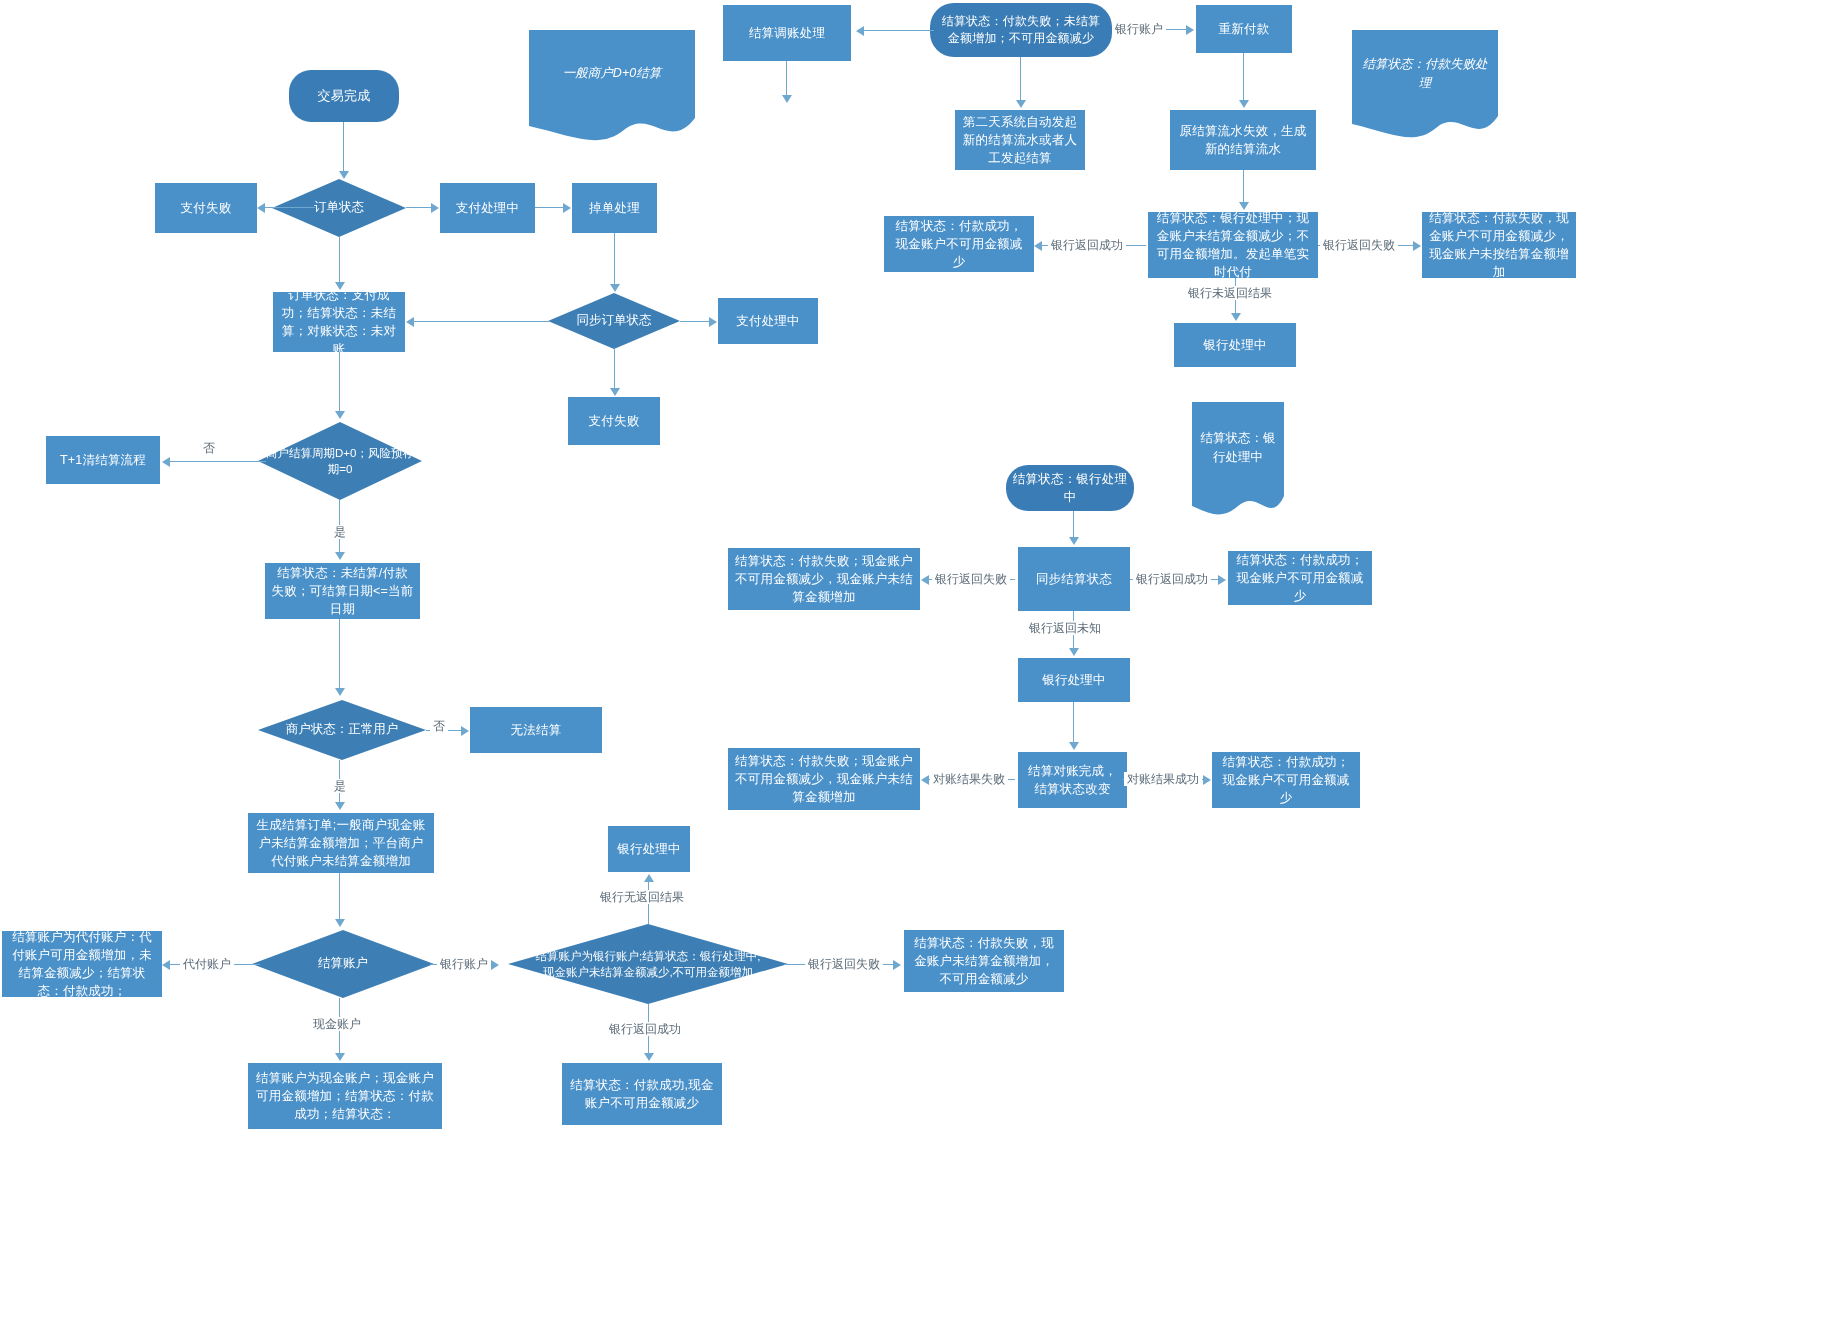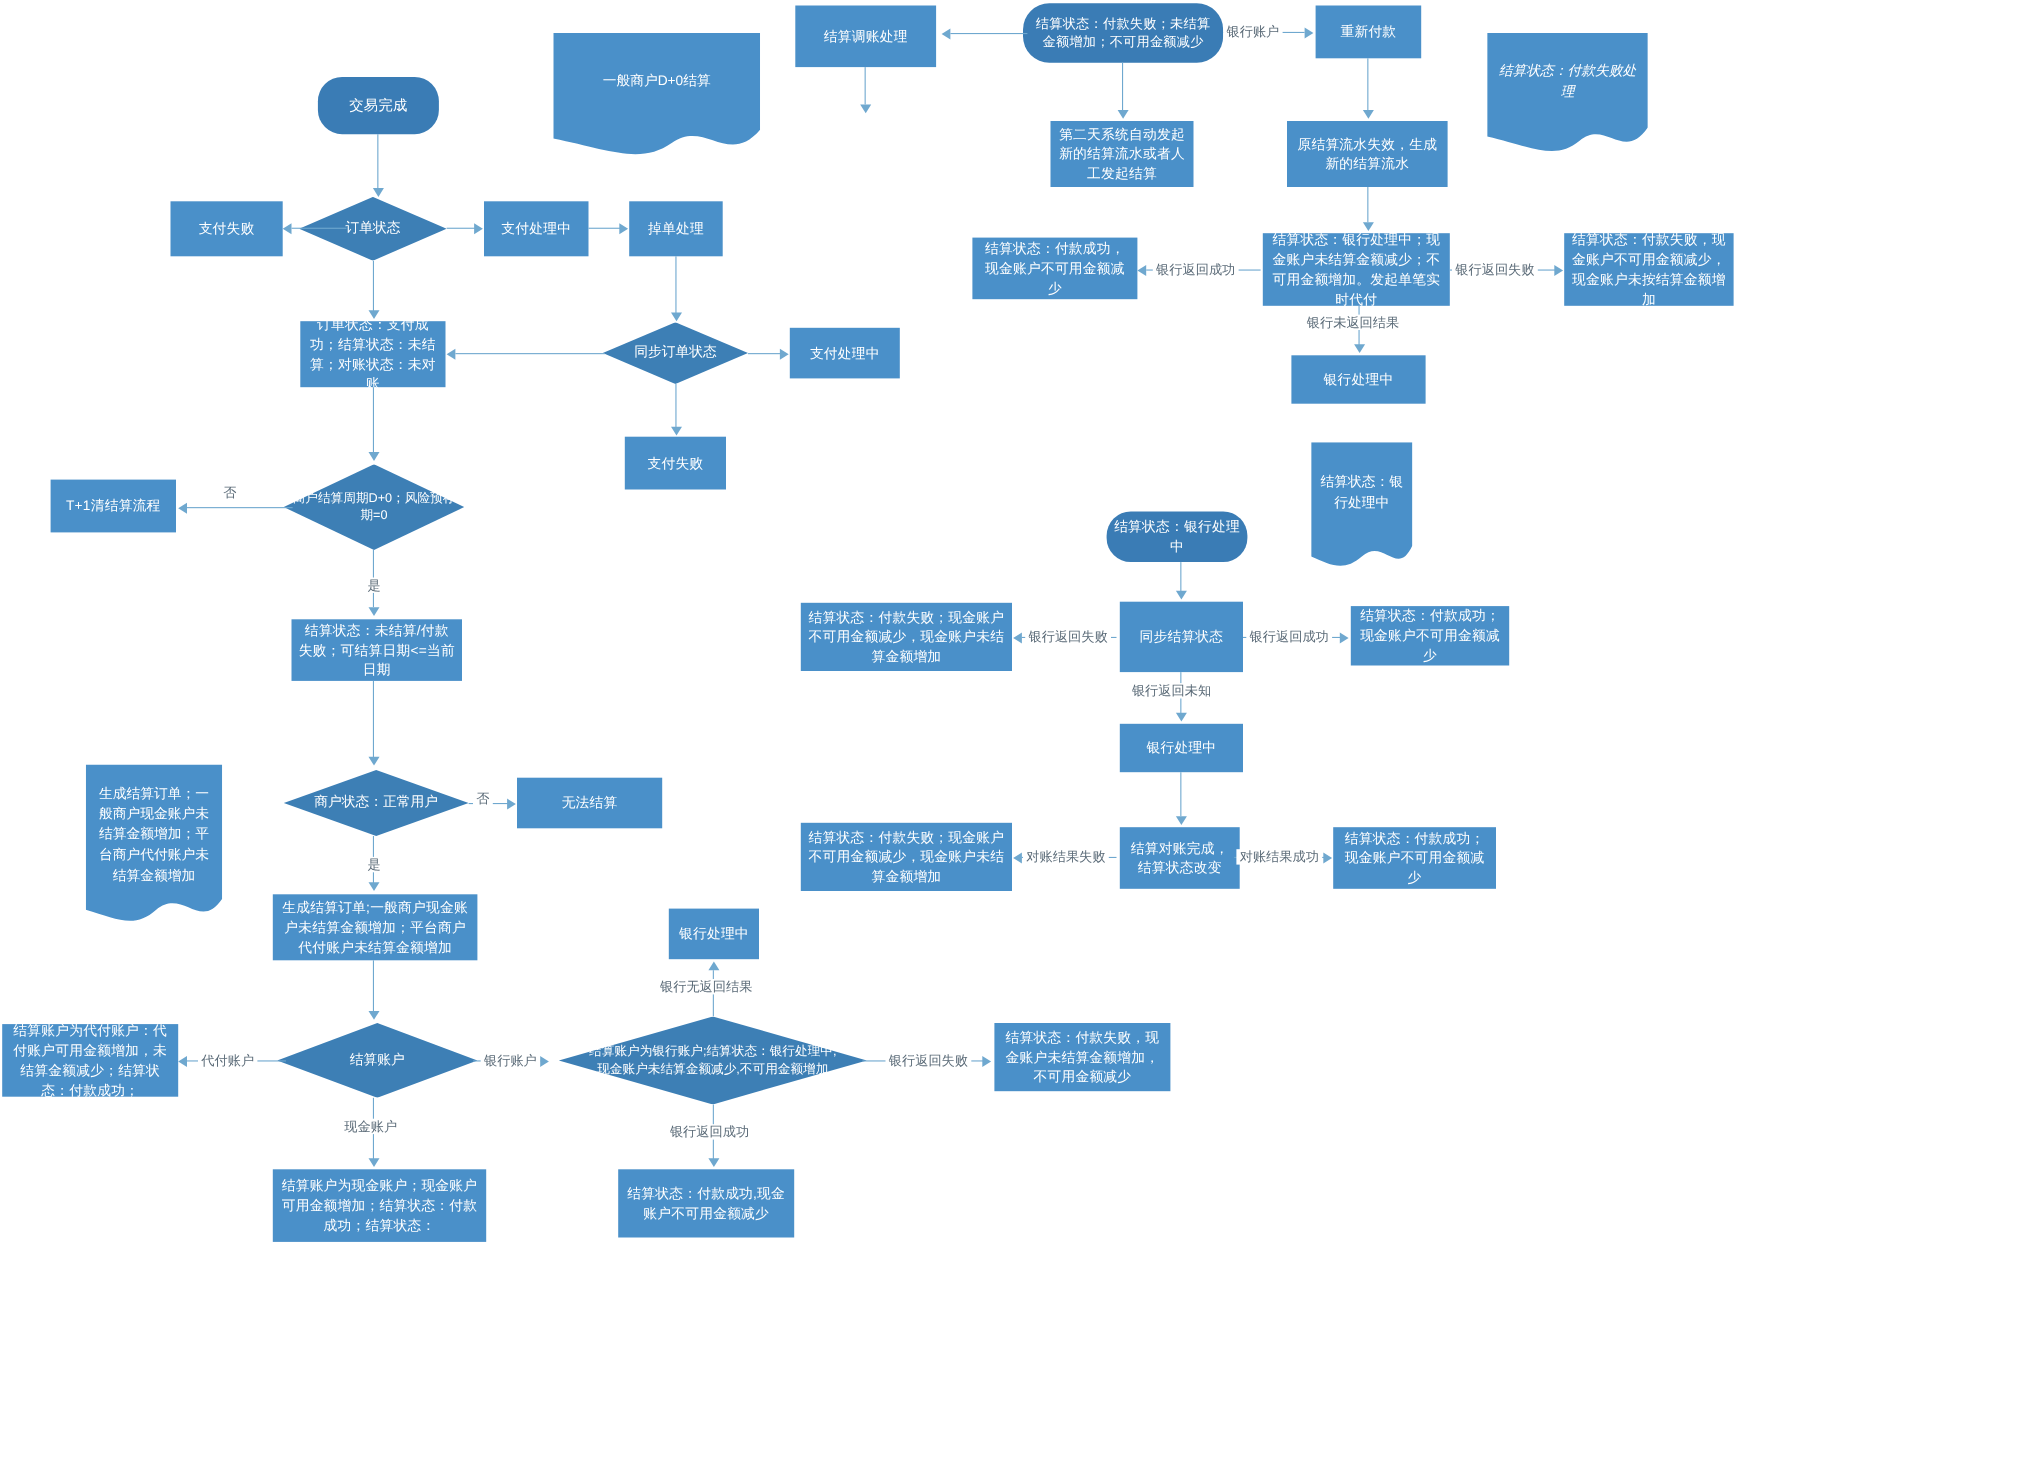--- a/index.html
+++ b/index.html
@@ -61,21 +61,21 @@
     padding:0 3px;white-space:nowrap;line-height:14px;
   }
 </style>
 </head>
 <body>
 
 <div id="canvas">
 
   <div class="node term" style="left:289px;top:70px;width:110px;height:52px;font-size:13px;">交易完成</div>
 
-  <div class="note" style="left:503px;top:30px;width:188px;height:112px;">
+  <div class="note" style="left:529px;top:30px;width:166px;height:112px;font-style:italic;">
     <svg class="nshape" viewBox="0 0 166 112" preserveAspectRatio="none">
       <path d="M0,0 H166 V88 C140,122 122,78 95,100 C70,120 44,106 0,96 Z" fill="#4a90c9"></path>
     </svg>
     <div class="ntext">一般商户D+0结算</div>
   </div>
 
   <div class="diamond" style="left:272px;top:179px;width:134px;height:58px;">
     <div class="dshape"></div>
     <div class="dtext">订单状态</div>
   </div>
@@ -106,26 +106,20 @@
 
   <div class="node rect" style="left:265px;top:563px;width:155px;height:56px;">结算状态：未结算/付款失败；可结算日期&lt;=当前日期</div>
 
   <div class="diamond" style="left:258px;top:700px;width:168px;height:60px;">
     <div class="dshape"></div>
     <div class="dtext">商户状态：正常用户</div>
   </div>
 
   <div class="node rect" style="left:470px;top:707px;width:132px;height:46px;">无法结算</div>
 
-  <div class="note" style="left:78px;top:695px;width:124px;height:152px;">
-    <svg class="nshape" viewBox="0 0 124 152" preserveAspectRatio="none">
-      <path d="M0,0 H124 V122 C104,152 88,112 64,132 C44,150 28,140 0,132 Z" fill="#4a90c9"></path>
-    </svg>
-    <div class="ntext" style="height:84%;">生成结算订单；一般商户现金账户未结算金额增加；平台商户代付账户未结算金额增加</div>
-  </div>
 
   <div class="node rect" style="left:248px;top:813px;width:186px;height:60px;" style2="">生成结算订单;一般商户现金账户未结算金额增加；平台商户代付账户未结算金额增加</div>
 
   <div class="diamond" style="left:252px;top:930px;width:182px;height:68px;">
     <div class="dshape"></div>
     <div class="dtext">结算账户</div>
   </div>
 
   <div class="node rect" style="left:2px;top:931px;width:160px;height:66px;">结算账户为代付账户：代付账户可用金额增加，未结算金额减少；结算状态：付款成功；</div>
 

